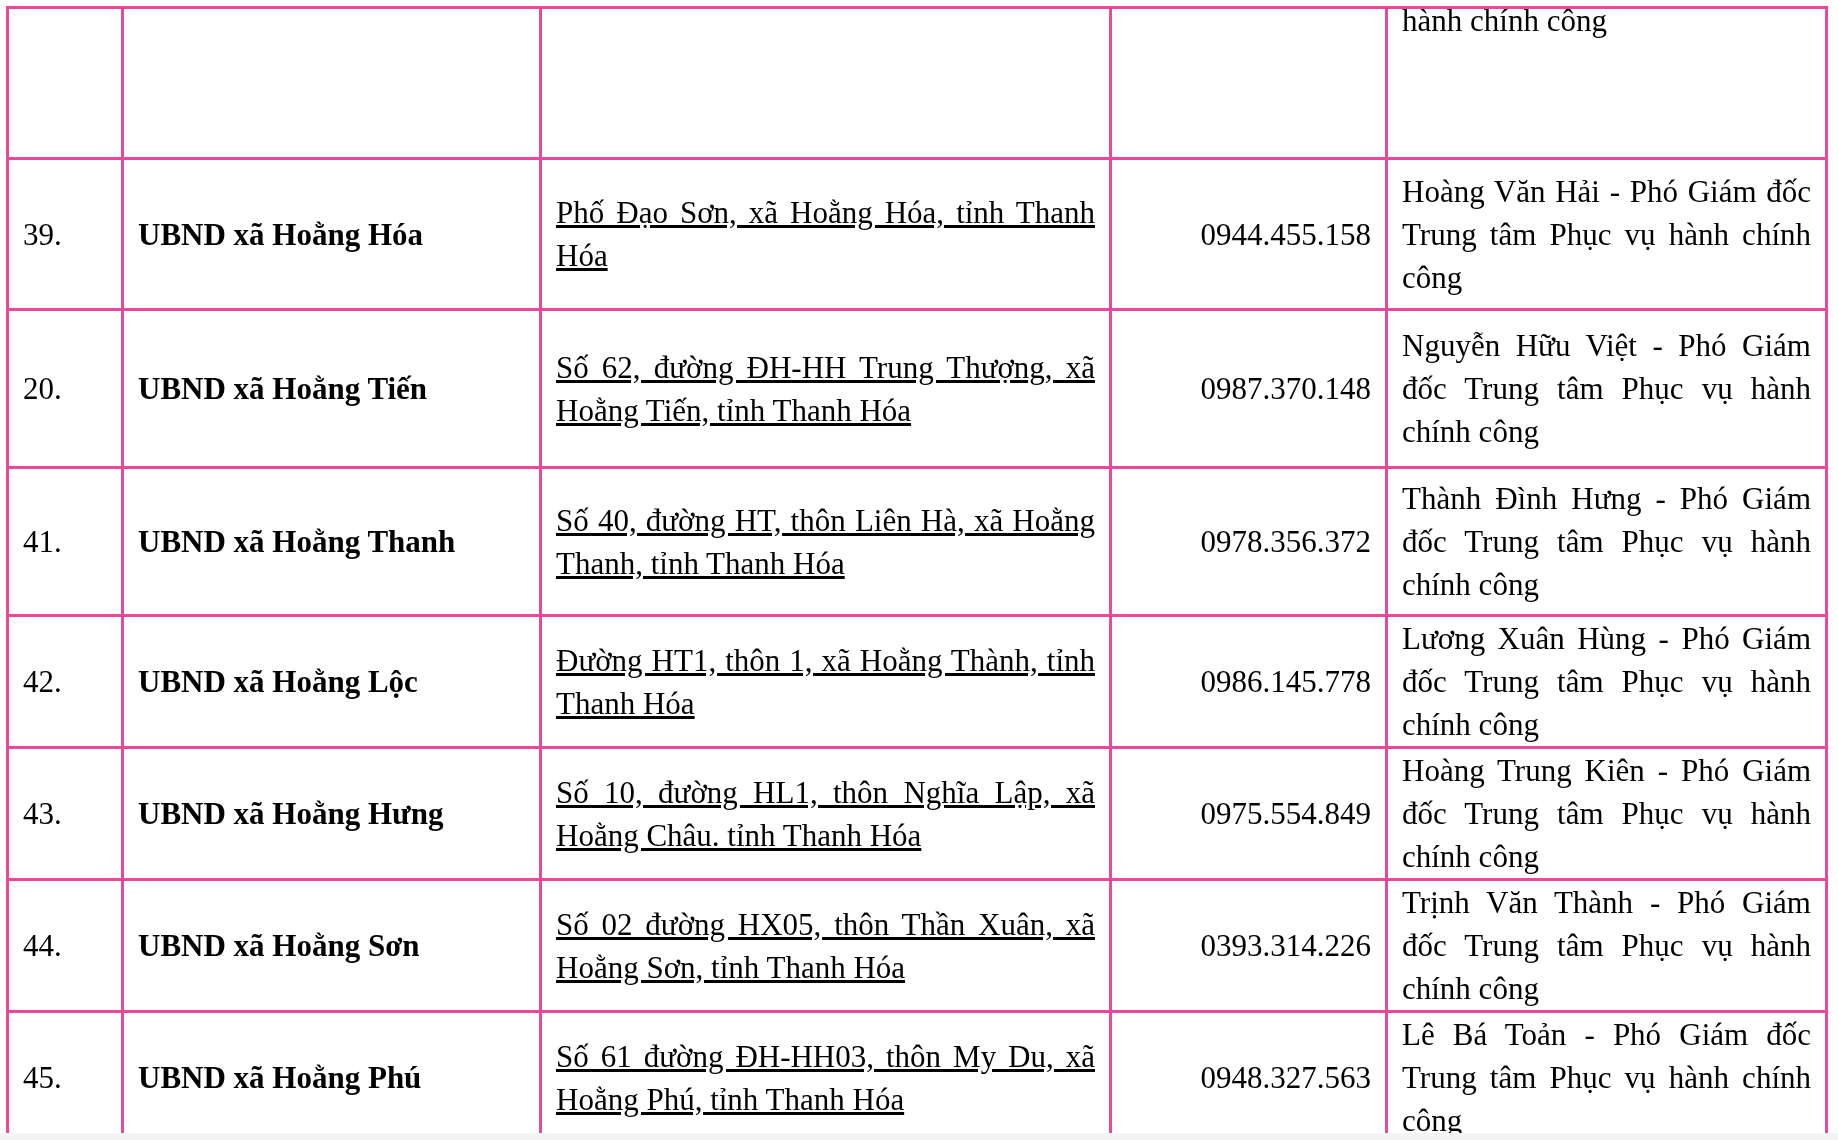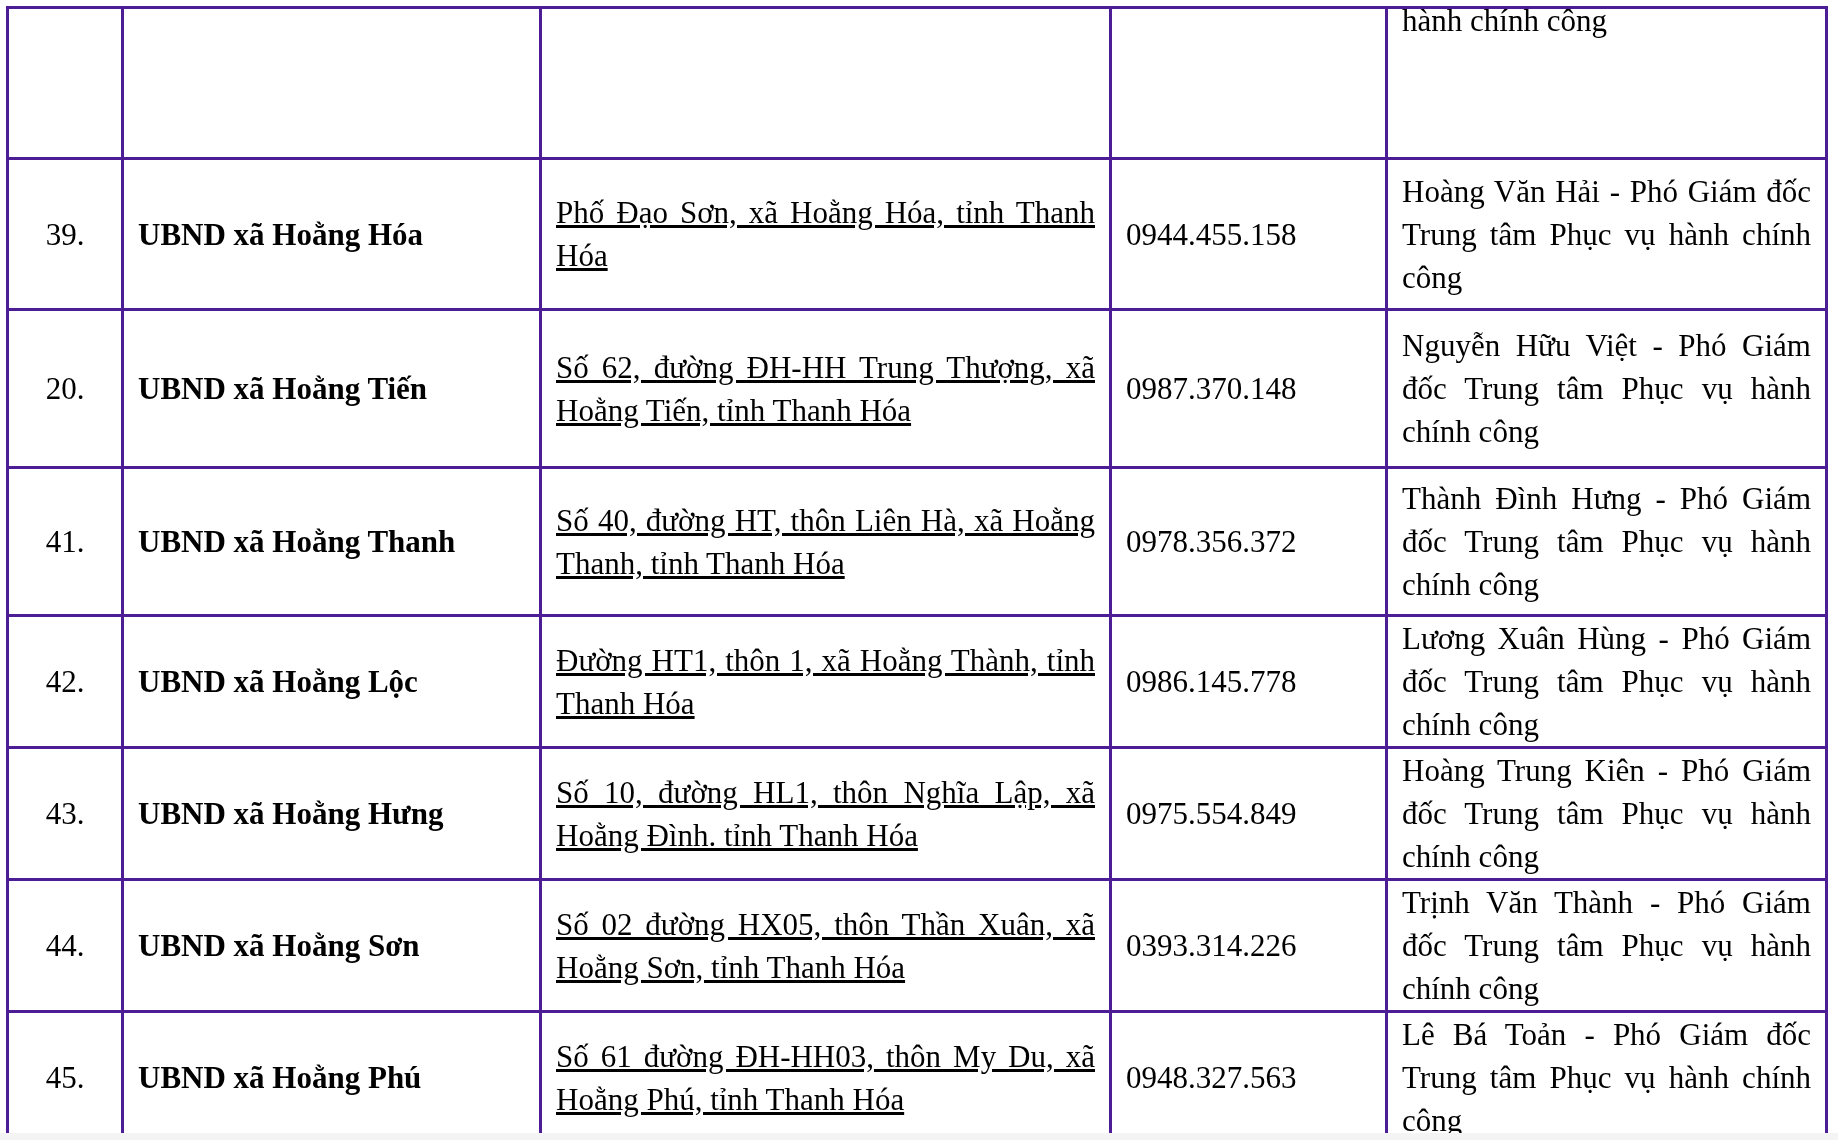--- a/index.html
+++ b/index.html
@@ -11,31 +11,31 @@
   .page-bottom {
     position: absolute; left: 0; top: 1133px; width: 1838px; height: 7px; background: #f4f4f4;
   }
   table.contacts {
     position: absolute; left: 6px; top: 6px;
     border-collapse: collapse;
     table-layout: fixed;
     width: 1819px;
   }
   table.contacts td {
-    border: 3px solid #4c1d95;
+    border: 3px solid #ec4899;
     padding: 0 14px;
     font-size: 31px;
     line-height: 43px;
     vertical-align: middle;
     overflow: hidden;
   }
-  td.c-no { text-align: center; padding-right: 10px; padding-left: 4px; }
+  td.c-no { text-align: left; padding-right: 10px; padding-left: 4px; }
   td.c-name { text-align: left; font-weight: bold; }
   td.c-addr { text-align: justify; text-align-last: left; text-decoration: underline; }
-  td.c-phone { text-align: left; }
+  td.c-phone { text-align: right; }
   td.c-contact { text-align: justify; text-align-last: left; padding-right: 14px; }
   tr.partial td.c-contact { vertical-align: top; padding-top: 0; }
   tr.partial td.c-contact span { position: relative; top: -10px; }
 </style>
 </head>
 <body>
 
 <table class="contacts">
   <colgroup>
     <col style="width:115px">
@@ -76,21 +76,21 @@
     <tr style="height:129px">
       <td class="c-no">42.</td>
       <td class="c-name">UBND xã Hoằng Lộc</td>
       <td class="c-addr">Đường HT1, thôn 1, xã Hoằng Thành, tỉnh Thanh Hóa</td>
       <td class="c-phone">0986.145.778</td>
       <td class="c-contact">Lương Xuân Hùng - Phó Giám đốc Trung tâm Phục vụ hành chính công</td>
     </tr>
     <tr style="height:130px">
       <td class="c-no">43.</td>
       <td class="c-name">UBND xã Hoằng Hưng</td>
-      <td class="c-addr">Số 10, đường HL1, thôn Nghĩa Lập, xã Hoằng Đình. tỉnh Thanh Hóa</td>
+      <td class="c-addr">Số 10, đường HL1, thôn Nghĩa Lập, xã Hoằng Châu. tỉnh Thanh Hóa</td>
       <td class="c-phone">0975.554.849</td>
       <td class="c-contact">Hoàng Trung Kiên - Phó Giám đốc Trung tâm Phục vụ hành chính công</td>
     </tr>
     <tr style="height:130px">
       <td class="c-no">44.</td>
       <td class="c-name">UBND xã Hoằng Sơn</td>
       <td class="c-addr">Số 02 đường HX05, thôn Thần Xuân, xã Hoằng Sơn, tỉnh Thanh Hóa</td>
       <td class="c-phone">0393.314.226</td>
       <td class="c-contact">Trịnh Văn Thành - Phó Giám đốc Trung tâm Phục vụ hành chính công</td>
     </tr>

